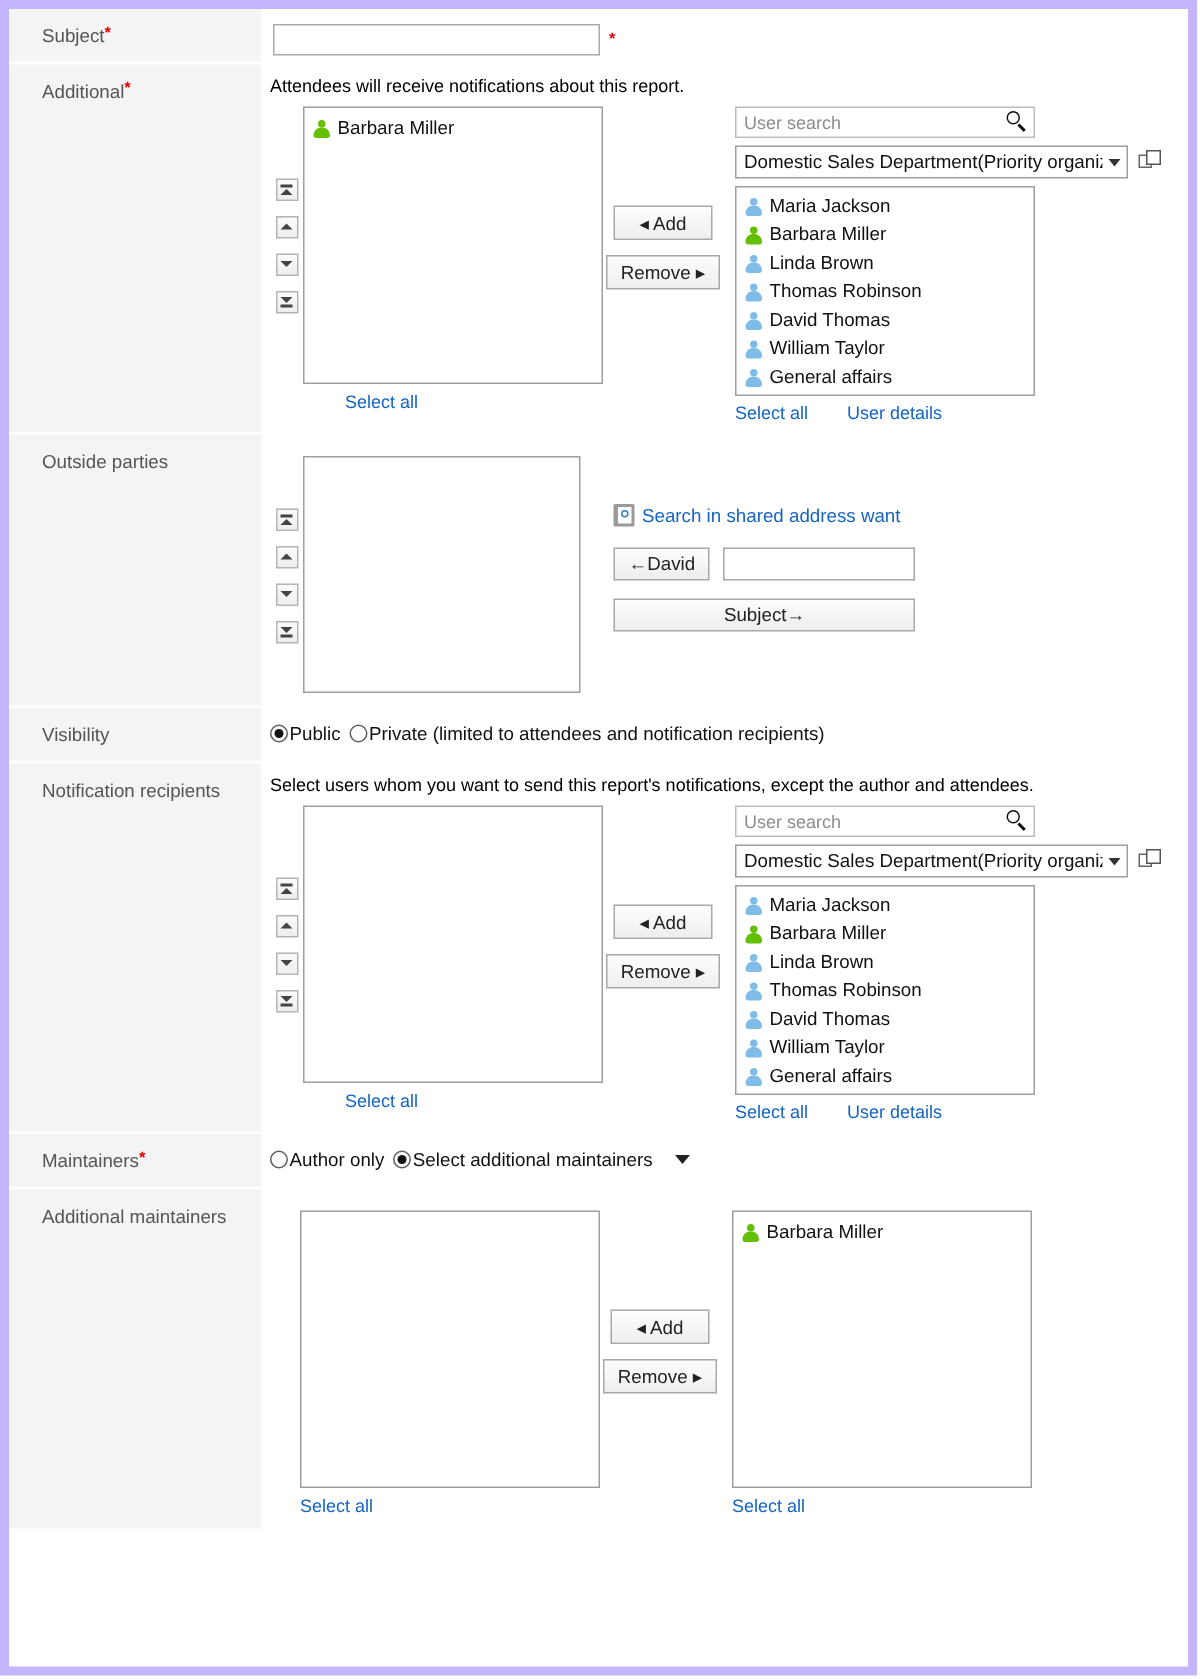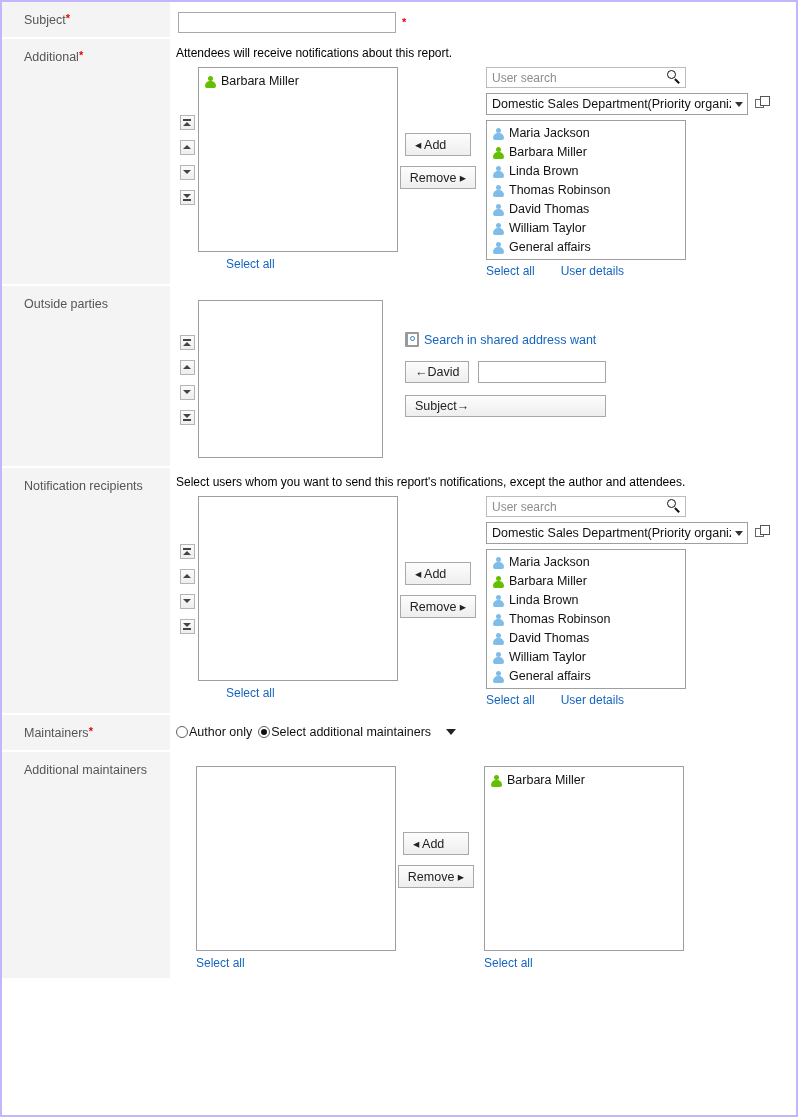--- a/index.html
+++ b/index.html
@@ -12,21 +12,21 @@
     height: 1119px;
     font-family: "Liberation Sans", sans-serif;
     font-size: 12px;
     color: #222222;
     overflow: hidden;
   }
   .page {
     position: relative;
     width: 798px;
     height: 1117px;
-    border: 2px solid #c4b5fd;
+    border: 6px solid #c4b5fd;
     box-sizing: border-box;
     background: #ffffff;
   }
   .form-table {
     width: 100%;
     border-collapse: collapse;
   }
   .form-table tr { vertical-align: top; }
   td.label-cell {
     width: 168px;
@@ -126,20 +126,21 @@
     min-width: 66px;
     border: 1px solid #a9a9a9;
     background: linear-gradient(#fdfdfd, #eeeeee);
     font-family: "Liberation Sans", sans-serif;
     font-size: 12.5px;
     color: #222222;
     padding: 3px 9px;
     margin: 5px 0;
     cursor: pointer;
     box-sizing: border-box;
+    text-align: center;
     white-space: nowrap;
   }
 
   
   .rightcol { flex: 0 0 auto; margin-left: 8px; }
   .searchwrap { position: relative; width: 200px; }
   .search-input {
     width: 200px; height: 21px;
     border: 1px solid #bcbcbc;
     box-sizing: border-box;
@@ -389,20 +390,33 @@
             <div class="enter-row">
               <div class="btn enter-btn">←David</div>
               <input class="enter-input" type="text" value="" style="">
             </div>
             <div class="btn remove-out">Subject→</div>
           </div>
         </div>
       </td>
     </tr>
 
+    <tr>
+      <td class="label-cell">
+        <span>Visibility</span>
+      </td>
+      <td class="field-cell">
+        <div class="radio-line">
+          <span class="radio checked"></span>
+          <span class="radio-label">Public</span>
+          <span class="radio"></span>
+          <span class="radio-label">Private (limited to attendees and notification recipients)</span>
+        </div>
+      </td>
+    </tr>
 
     <tr>
       <td class="label-cell">
         <span>Notification recipients</span>
       </td>
       <td class="field-cell">
         <div class="hint">Select users whom you want to send this report's notifications, except the author and attendees.</div>
         <div class="dual">
           <div class="ordercol h185">
             <div class="obtn">

